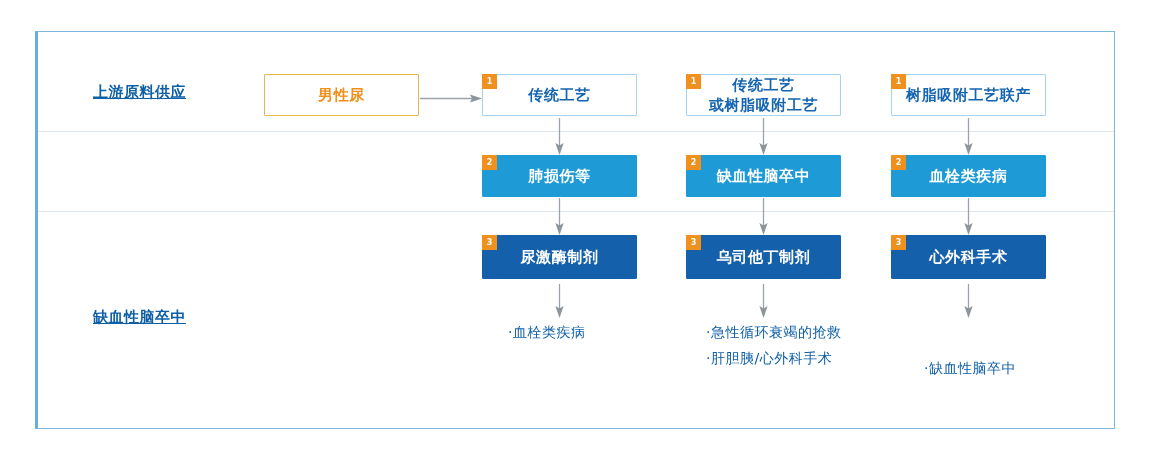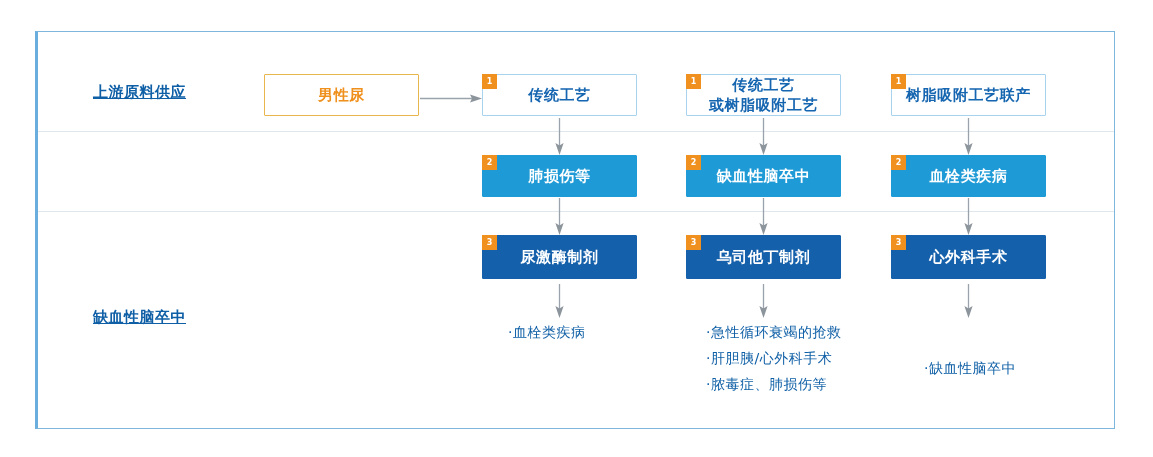--- a/index.html
+++ b/index.html
@@ -213,21 +213,20 @@
   <div class="arrow-v" style="left:720px;top:252px;height:34px;">
     <svg width="11" height="34" viewBox="0 0 11 34">
       <line x1="5.5" y1="0" x2="5.5" y2="26" stroke="#9aa3ab" stroke-width="1.3"></line>
       <polygon points="5.5,34 1.4,22 5.5,24.5 9.6,22" fill="#8c949c"></polygon>
     </svg>
   </div>
 
   <div class="outcomes" style="left:668px;top:288px;">
     <div>·急性循环衰竭的抢救</div>
     <div>·肝胆胰/心外科手术</div>
-    <div>·脓毒症、肺损伤等</div>
   </div>
 
   <div class="box process" style="left:853px;top:42px;width:155px;height:42px;">
     <span class="badge">1</span>
     <span>树脂吸附工艺联产</span>
   </div>
 
   <div class="arrow-v" style="left:925px;top:86px;height:37px;">
     <svg width="11" height="37" viewBox="0 0 11 37">
       <line x1="5.5" y1="0" x2="5.5" y2="29" stroke="#9aa3ab" stroke-width="1.3"></line>

